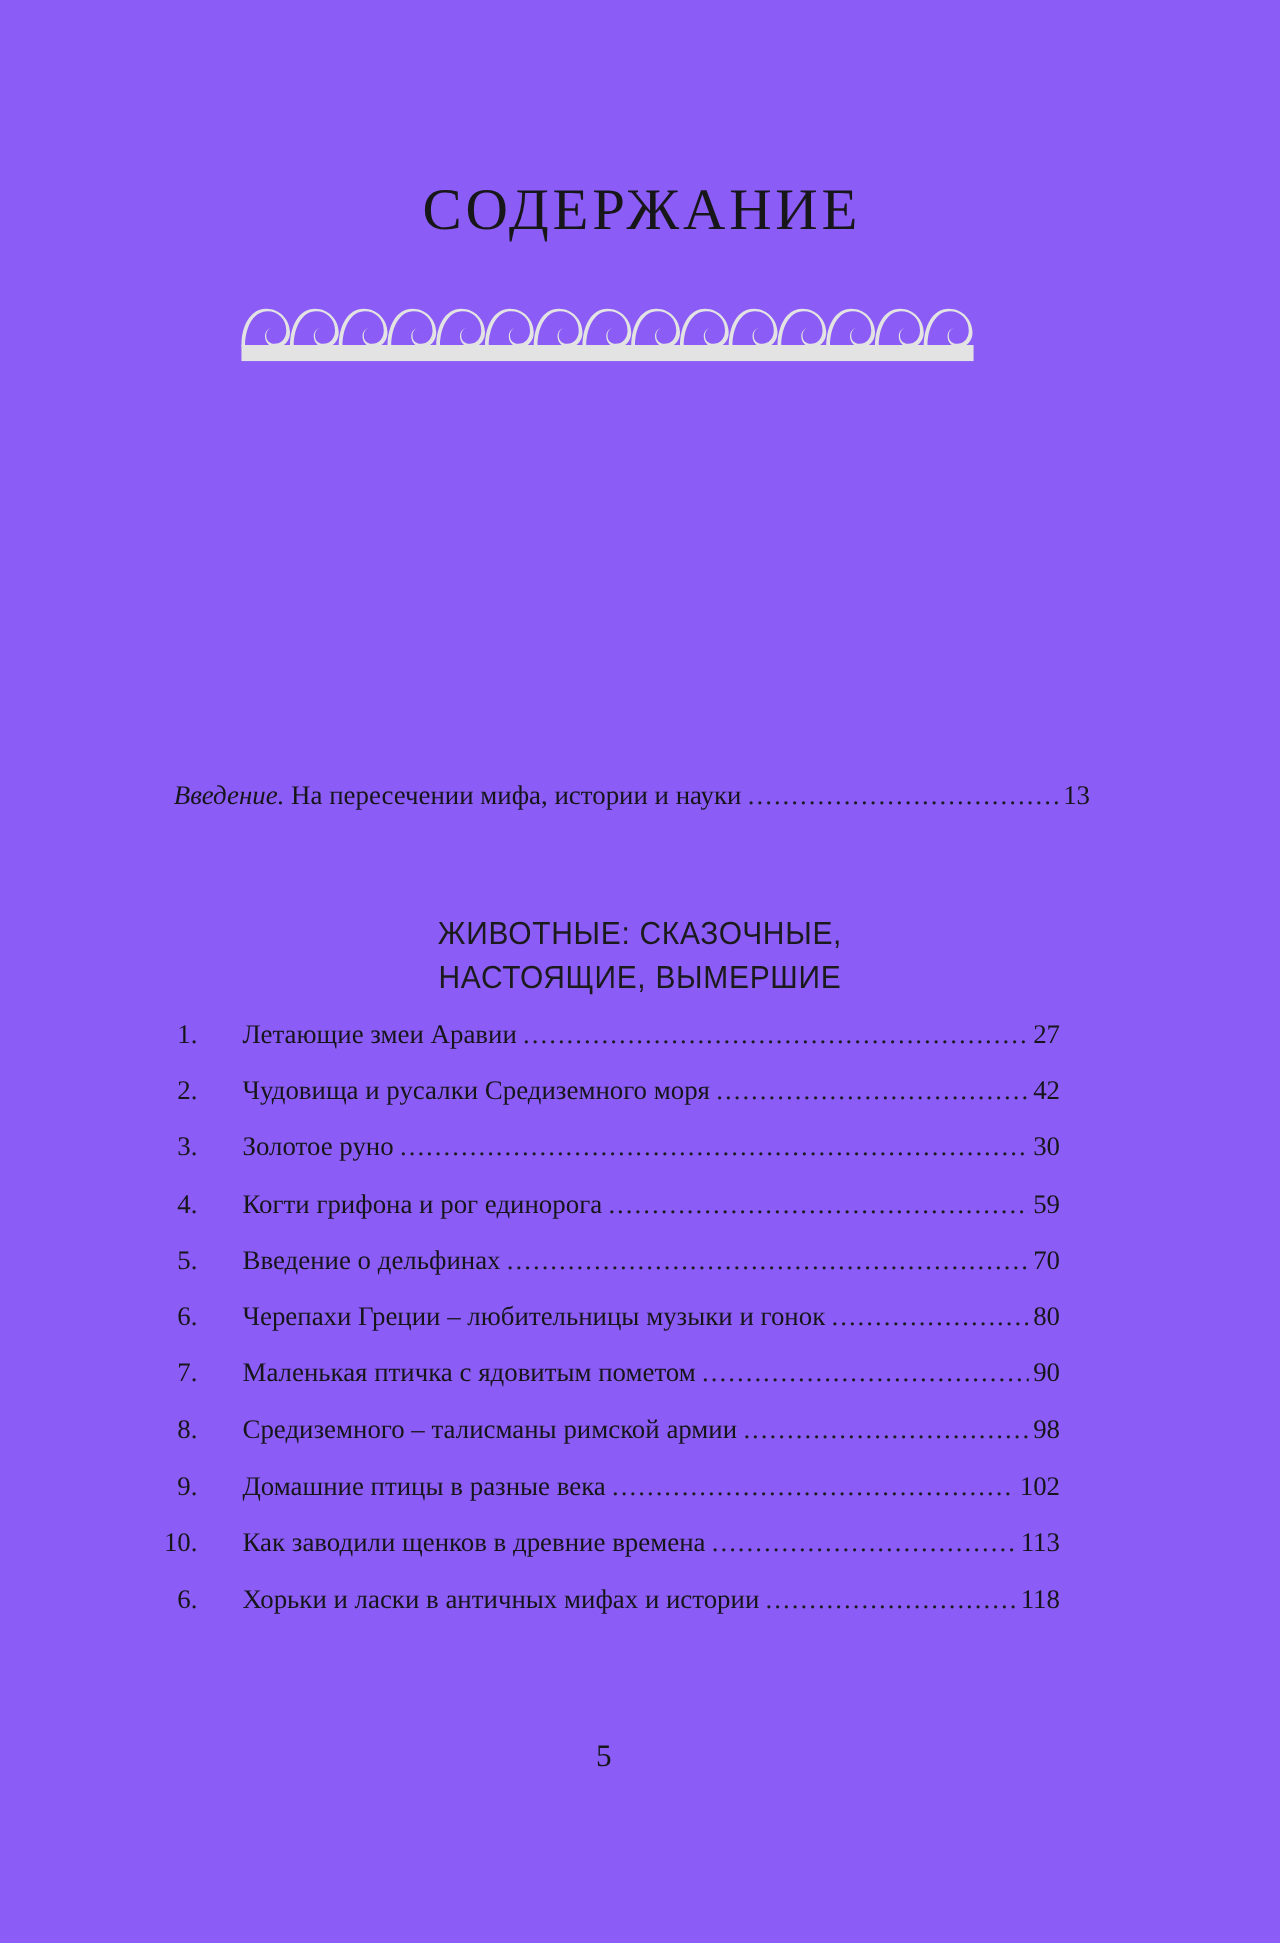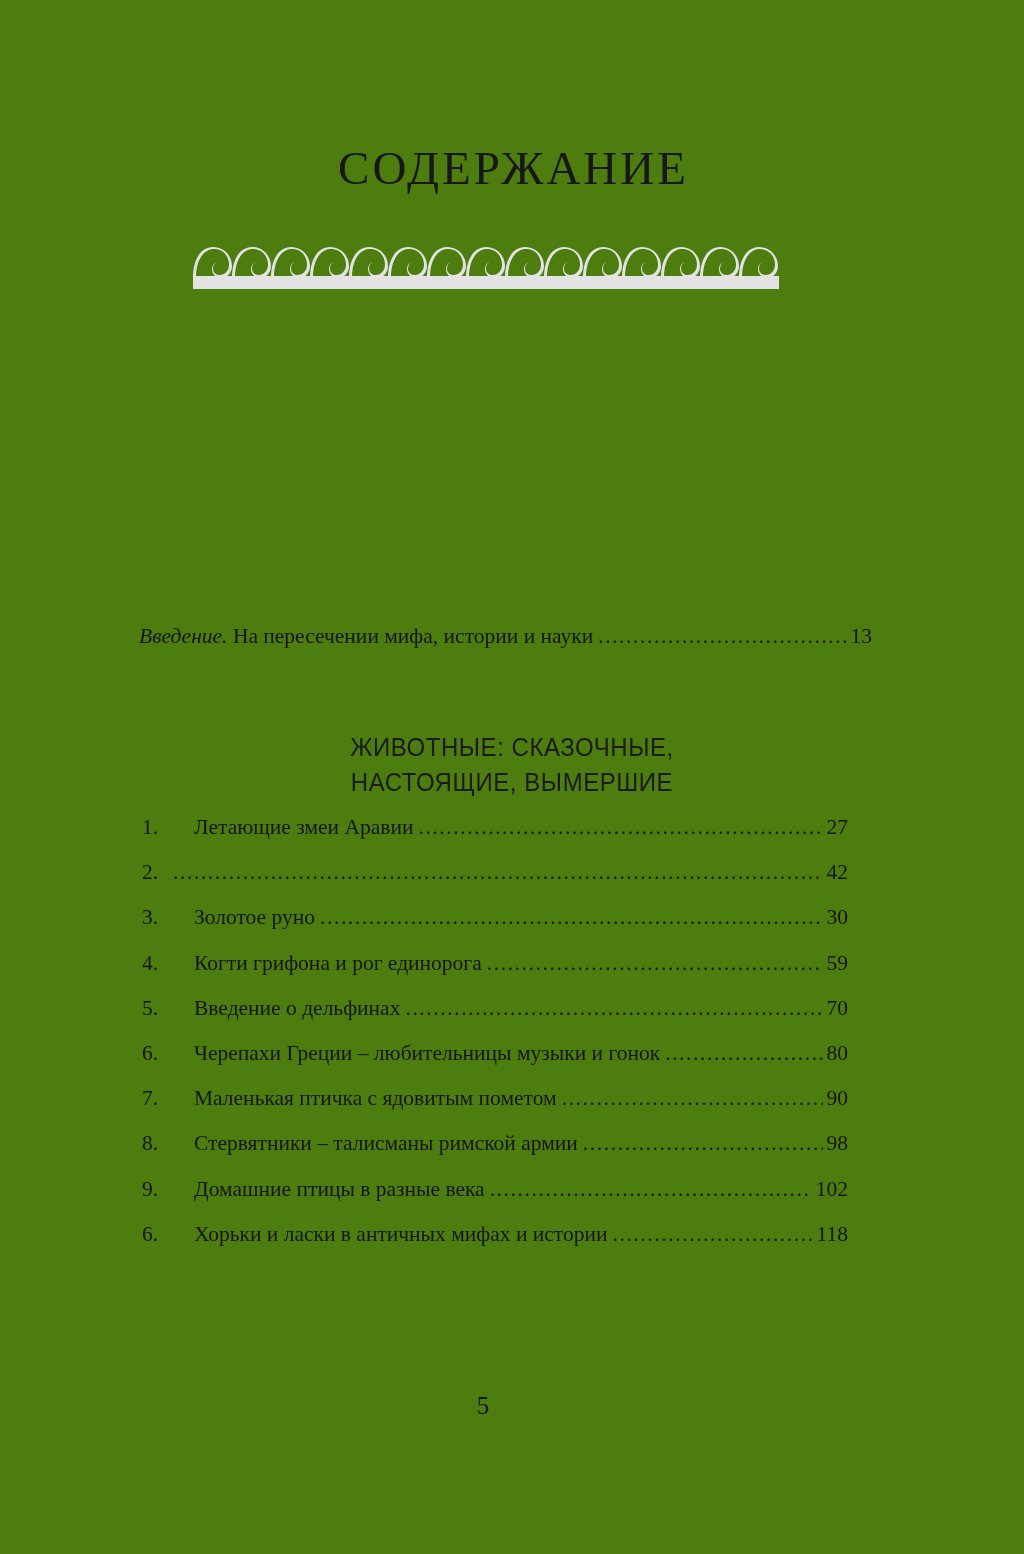--- a/index.html
+++ b/index.html
@@ -7,21 +7,21 @@
     margin: 0;
     padding: 0;
     background: #ffffff;
   }
 
   .page {
     position: relative;
     width: 1024px;
     height: 1554px;
     margin: 0 auto;
-    background: #4d7c0f;
+    background: #8b5cf6;
     overflow: hidden;
     font-family: "Liberation Serif", "DejaVu Serif", serif;
     color: #16161a;
     -webkit-font-smoothing: antialiased;
   }
 
   
   .toc-title {
     position: absolute;
     top: 145px;
@@ -198,20 +198,21 @@
 
   <div class="toc-list">
     <div class="toc-row">
       <span class="idx">1.</span>
       <span class="title">Летающие змеи Аравии</span>
       <span class="leader"></span>
       <span class="pagenum">27</span>
     </div>
     <div class="toc-row">
       <span class="idx">2.</span>
+      <span class="title">Чудовища и русалки Средиземного моря</span>
       <span class="leader"></span>
       <span class="pagenum">42</span>
     </div>
     <div class="toc-row">
       <span class="idx">3.</span>
       <span class="title">Золотое руно</span>
       <span class="leader"></span>
       <span class="pagenum">30</span>
     </div>
     <div class="toc-row">
@@ -233,31 +234,37 @@
       <span class="pagenum">80</span>
     </div>
     <div class="toc-row">
       <span class="idx">7.</span>
       <span class="title">Маленькая птичка с ядовитым пометом</span>
       <span class="leader"></span>
       <span class="pagenum">90</span>
     </div>
     <div class="toc-row">
       <span class="idx">8.</span>
-      <span class="title">Стервятники – талисманы римской армии</span>
+      <span class="title">Средиземного – талисманы римской армии</span>
       <span class="leader"></span>
       <span class="pagenum">98</span>
     </div>
     <div class="toc-row">
       <span class="idx">9.</span>
       <span class="title">Домашние птицы в разные века</span>
       <span class="leader"></span>
       <span class="pagenum">102</span>
     </div>
     <div class="toc-row">
+      <span class="idx">10.</span>
+      <span class="title">Как заводили щенков в древние времена</span>
+      <span class="leader"></span>
+      <span class="pagenum">113</span>
+    </div>
+    <div class="toc-row">
       <span class="idx">6.</span>
       <span class="title">Хорьки и ласки в античных мифах и истории</span>
       <span class="leader"></span>
       <span class="pagenum">118</span>
     </div>
   </div>
 
   <div class="folio">5</div>
 
 </div>

